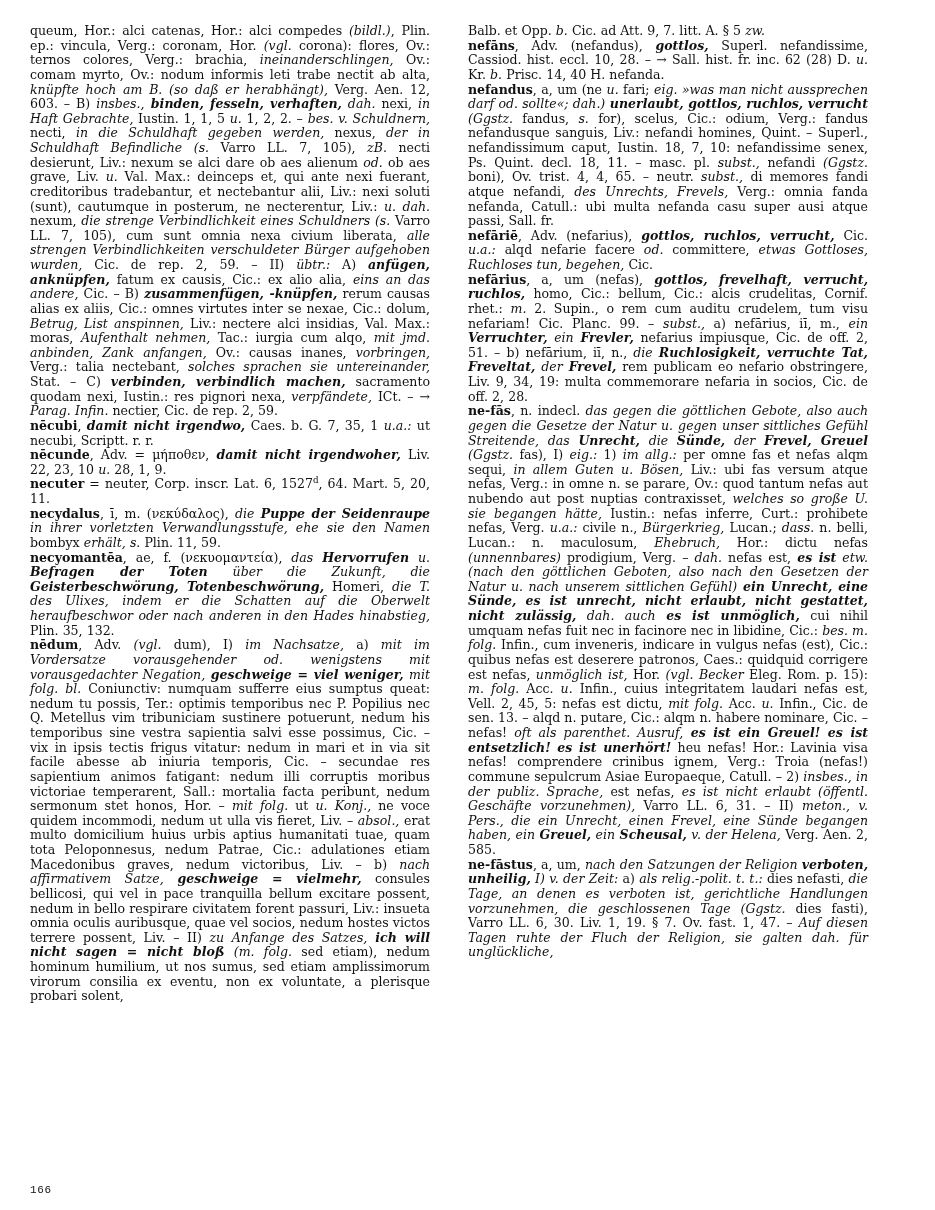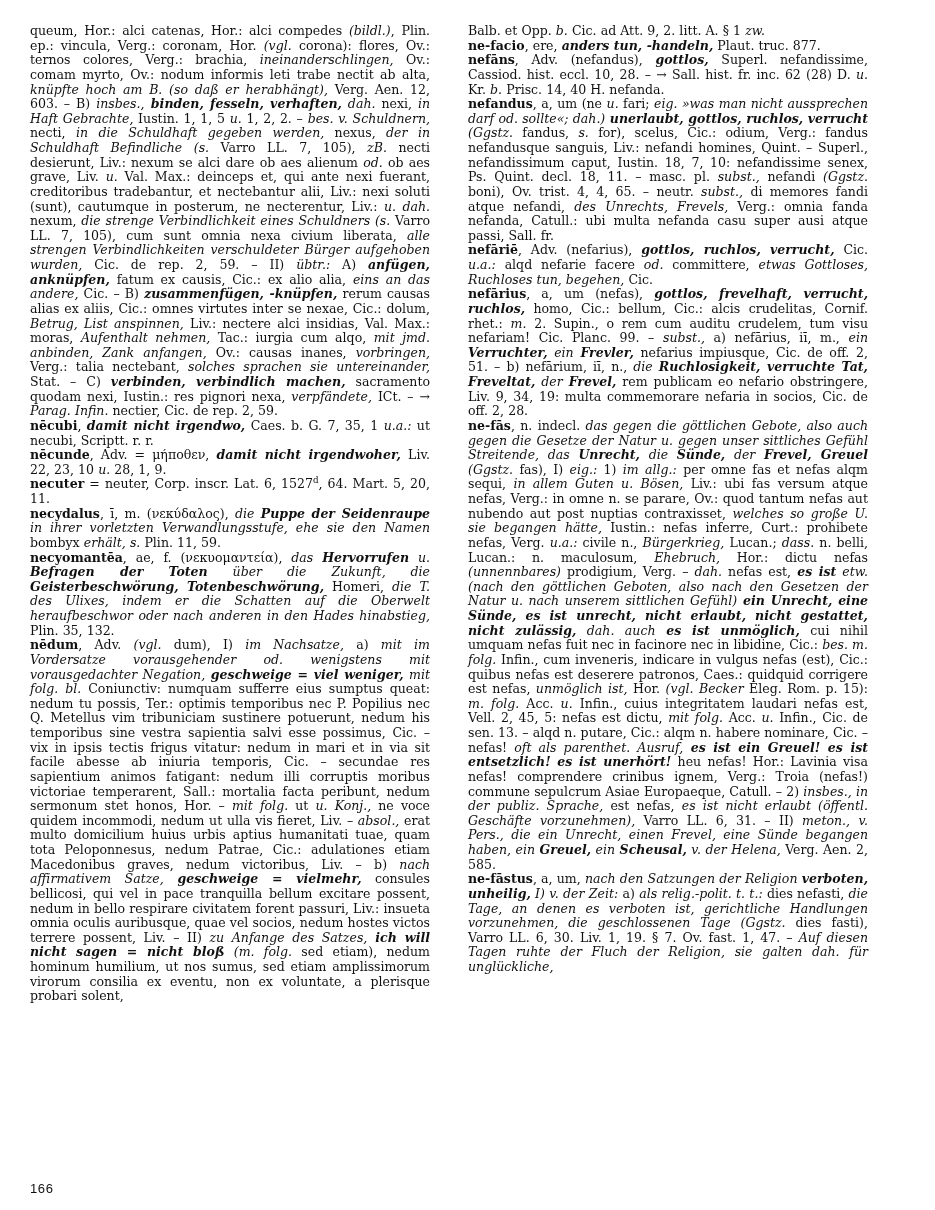--- a/index.html
+++ b/index.html
@@ -69,22 +69,22 @@
 
   
   .it {
     font-style: italic;
   }
 
   .pagenum {
     position: absolute;
     left: 30px;
     bottom: 14px;
-    font-size: 13px;
-    font-family: Liberation Sans, sans-serif;
+    font-size: 11px;
+    font-family: Liberation Mono, monospace;
     color: #111111;
     letter-spacing: 0.6px;
   }
 
   
   #page, .pagenum {
     -webkit-font-smoothing: antialiased;
   }
 </style>
 </head>
@@ -98,22 +98,21 @@
         <p class="entry cont"><span>queum, Hor.: alci catenas, Hor.: alci compedes </span><span class="it">(bildl.)</span><span>, Plin. ep.: vincula, Verg.: coronam, Hor. </span><span class="it">(vgl.</span><span> corona): flores, Ov.: ternos colores, Verg.: brachia, </span><span class="it">ineinanderschlingen,</span><span> Ov.: comam myrto, Ov.: nodum informis leti trabe nectit ab alta, </span><span class="it">knüpfte hoch am B. (so daß er herabhängt),</span><span> Verg. Aen. 12, 603. – B) </span><span class="it">insbes.,</span><span class="gl"> binden, fesseln, verhaften,</span><span class="it"> dah.</span><span> nexi, </span><span class="it">in Haft Gebrachte,</span><span> Iustin. 1, 1, 5 </span><span class="it">u.</span><span> 1, 2, 2. – </span><span class="it">bes. v. Schuldnern,</span><span> necti, </span><span class="it">in die Schuldhaft gegeben werden,</span><span> nexus, </span><span class="it">der in Schuldhaft Befindliche (s.</span><span> Varro LL. 7, 105), </span><span class="it">zB.</span><span> necti desierunt, Liv.: nexum se alci dare ob aes alienum </span><span class="it">od.</span><span> ob aes grave, Liv. </span><span class="it">u.</span><span> Val. Max.: deinceps et, qui ante nexi fuerant, creditoribus tradebantur, et nectebantur alii, Liv.: nexi soluti (sunt), cautumque in posterum, ne necterentur, Liv.: </span><span class="it">u. dah.</span><span> nexum, </span><span class="it">die strenge Verbindlichkeit eines Schuldners (s.</span><span> Varro LL. 7, 105), cum sunt omnia nexa civium liberata, </span><span class="it">alle strengen Verbindlichkeiten verschuldeter Bürger aufgehoben wurden,</span><span> Cic. de rep. 2, 59. – II) </span><span class="it">übtr.:</span><span> A) </span><span class="gl">anfügen, anknüpfen,</span><span> fatum ex causis, Cic.: ex alio alia, </span><span class="it">eins an das andere,</span><span> Cic. – B) </span><span class="gl">zusammenfügen, -knüpfen,</span><span> rerum causas alias ex aliis, Cic.: omnes virtutes inter se nexae, Cic.: dolum, </span><span class="it">Betrug, List anspinnen,</span><span> Liv.: nectere alci insidias, Val. Max.: moras, </span><span class="it">Aufenthalt nehmen,</span><span> Tac.: iurgia cum alqo, </span><span class="it">mit jmd. anbinden, Zank anfangen,</span><span> Ov.: causas inanes, </span><span class="it">vorbringen,</span><span> Verg.: talia nectebant, </span><span class="it">solches sprachen sie untereinander,</span><span> Stat. – C) </span><span class="gl">verbinden, verbindlich machen,</span><span> sacramento quodam nexi, Iustin.: res pignori nexa, </span><span class="it">verpfändete,</span><span> ICt. – → </span><span class="it">Parag. Infin.</span><span> nectier, Cic. de rep. 2, 59.</span></p>
         <p class="entry"><span class="hw">nēcubi</span><span>, </span><span class="gl">damit nicht irgendwo,</span><span> Caes. b. G. 7, 35, 1 </span><span class="it">u.a.:</span><span> ut necubi, Scriptt. r. r.</span></p>
         <p class="entry"><span class="hw">nēcunde</span><span>, Adv. = μήποθεν, </span><span class="gl">damit nicht irgendwoher,</span><span> Liv. 22, 23, 10 </span><span class="it">u.</span><span> 28, 1, 9.</span></p>
         <p class="entry"><span class="hw">necuter</span><span> = neuter, Corp. inscr. Lat. 6, 1527</span><sup class="sup">d</sup><span>, 64. Mart. 5, 20, 11.</span></p>
         <p class="entry"><span class="hw">necydalus</span><span>, ī, m. (νεκύδαλος), </span><span class="it">die </span><span class="gl">Puppe der Seidenraupe</span><span class="it"> in ihrer vorletzten Verwandlungsstufe, ehe sie den Namen</span><span> bombyx </span><span class="it">erhält, s.</span><span> Plin. 11, 59.</span></p>
         <p class="entry"><span class="hw">necyomantēa</span><span>, ae, f. (νεκυομαντεία), </span><span class="it">das </span><span class="gl">Hervorrufen</span><span class="it"> u.</span><span class="gl"> Befragen der Toten</span><span class="it"> über die Zukunft, die</span><span class="gl"> Geisterbeschwörung, Totenbeschwörung,</span><span> Homeri, </span><span class="it">die T. des Ulixes, indem er die Schatten auf die Oberwelt heraufbeschwor oder nach anderen in den Hades hinabstieg,</span><span> Plin. 35, 132.</span></p>
         <p class="entry"><span class="hw">nēdum</span><span>, Adv. </span><span class="it">(vgl.</span><span> dum), I) </span><span class="it">im Nachsatze,</span><span> a) </span><span class="it">mit im Vordersatze vorausgehender od. wenigstens mit vorausgedachter Negation,</span><span class="gl"> geschweige = viel weniger,</span><span class="it"> mit folg. bl.</span><span> Coniunctiv: numquam sufferre eius sumptus queat: nedum tu possis, Ter.: optimis temporibus nec P. Popilius nec Q. Metellus vim tribuniciam sustinere potuerunt, nedum his temporibus sine vestra sapientia salvi esse possimus, Cic. – vix in ipsis tectis frigus vitatur: nedum in mari et in via sit facile abesse ab iniuria temporis, Cic. – secundae res sapientium animos fatigant: nedum illi corruptis moribus victoriae temperarent, Sall.: mortalia facta peribunt, nedum sermonum stet honos, Hor. – </span><span class="it">mit folg.</span><span> ut </span><span class="it">u. Konj.,</span><span> ne voce quidem incommodi, nedum ut ulla vis fieret, Liv. – </span><span class="it">absol.,</span><span> erat multo domicilium huius urbis aptius humanitati tuae, quam tota Peloponnesus, nedum Patrae, Cic.: adulationes etiam Macedonibus graves, nedum victoribus, Liv. – b) </span><span class="it">nach affirmativem Satze,</span><span class="gl"> geschweige = vielmehr,</span><span> consules bellicosi, qui vel in pace tranquilla bellum excitare possent, nedum in bello respirare civitatem forent passuri, Liv.: insueta omnia oculis auribusque, quae vel socios, nedum hostes victos terrere possent, Liv. – II) </span><span class="it">zu Anfange des Satzes,</span><span class="gl"> ich will nicht sagen = nicht bloß</span><span class="it"> (m. folg.</span><span> sed etiam), nedum hominum humilium, ut nos sumus, sed etiam amplissimorum virorum consilia ex eventu, non ex voluntate, a plerisque probari solent,</span></p>
       </div>
 
     <div class="col" id="col-right">
-        <p class="entry cont"><span>Balb. et Opp. </span><span class="it">b.</span><span> Cic. ad Att. 9, 2. litt. A. § 1 </span><span class="it">zw.</span></p>
-        <p class="entry"><span class="hw">ne-facio</span><span>, ere, </span><span class="gl">anders tun, -handeln,</span><span> Plaut. truc. 877.</span></p>
+        <p class="entry cont"><span>Balb. et Opp. </span><span class="it">b.</span><span> Cic. ad Att. 9, 7. litt. A. § 5 </span><span class="it">zw.</span></p>
         <p class="entry"><span class="hw">nefāns</span><span>, Adv. (nefandus), </span><span class="gl">gottlos,</span><span> Superl. nefandissime, Cassiod. hist. eccl. 10, 28. – → Sall. hist. fr. inc. 62 (28) D. </span><span class="it">u.</span><span> Kr. </span><span class="it">b.</span><span> Prisc. 14, 40 H. nefanda.</span></p>
         <p class="entry"><span class="hw">nefandus</span><span>, a, um (ne </span><span class="it">u.</span><span> fari; </span><span class="it">eig. »was man nicht aussprechen darf od. sollte«; dah.)</span><span class="gl"> unerlaubt, gottlos, ruchlos, verrucht</span><span class="it"> (Ggstz.</span><span> fandus, </span><span class="it">s.</span><span> for), scelus, Cic.: odium, Verg.: fandus nefandusque sanguis, Liv.: nefandi homines, Quint. – Superl., nefandissimum caput, Iustin. 18, 7, 10: nefandissime senex, Ps. Quint. decl. 18, 11. – masc. pl. </span><span class="it">subst.,</span><span> nefandi </span><span class="it">(Ggstz.</span><span> boni), Ov. trist. 4, 4, 65. – neutr. </span><span class="it">subst.,</span><span> di memores fandi atque nefandi, </span><span class="it">des Unrechts, Frevels,</span><span> Verg.: omnia fanda nefanda, Catull.: ubi multa nefanda casu super ausi atque passi, Sall. fr.</span></p>
         <p class="entry"><span class="hw">nefāriē</span><span>, Adv. (nefarius), </span><span class="gl">gottlos, ruchlos, verrucht,</span><span> Cic. </span><span class="it">u.a.:</span><span> alqd nefarie facere </span><span class="it">od.</span><span> committere, </span><span class="it">etwas Gottloses, Ruchloses tun, begehen,</span><span> Cic.</span></p>
         <p class="entry"><span class="hw">nefārius</span><span>, a, um (nefas), </span><span class="gl">gottlos, frevelhaft, verrucht, ruchlos,</span><span> homo, Cic.: bellum, Cic.: alcis crudelitas, Cornif. rhet.: </span><span class="it">m.</span><span> 2. Supin., o rem cum auditu crudelem, tum visu nefariam! Cic. Planc. 99. – </span><span class="it">subst.,</span><span> a) nefārius, iī, m., </span><span class="it">ein </span><span class="gl">Verruchter,</span><span class="it"> ein </span><span class="gl">Frevler,</span><span> nefarius impiusque, Cic. de off. 2, 51. – b) nefārium, iī, n., </span><span class="it">die </span><span class="gl">Ruchlosigkeit, verruchte Tat, Freveltat,</span><span class="it"> der </span><span class="gl">Frevel,</span><span> rem publicam eo nefario obstringere, Liv. 9, 34, 19: multa commemorare nefaria in socios, Cic. de off. 2, 28.</span></p>
         <p class="entry"><span class="hw">ne-fās</span><span>, n. indecl. </span><span class="it">das gegen die göttlichen Gebote, also auch gegen die Gesetze der Natur u. gegen unser sittliches Gefühl Streitende, das </span><span class="gl">Unrecht,</span><span class="it"> die </span><span class="gl">Sünde,</span><span class="it"> der </span><span class="gl">Frevel, Greuel</span><span class="it"> (Ggstz.</span><span> fas), I) </span><span class="it">eig.:</span><span> 1) </span><span class="it">im allg.:</span><span> per omne fas et nefas alqm sequi, </span><span class="it">in allem Guten u. Bösen,</span><span> Liv.: ubi fas versum atque nefas, Verg.: in omne n. se parare, Ov.: quod tantum nefas aut nubendo aut post nuptias contraxisset, </span><span class="it">welches so große U. sie begangen hätte,</span><span> Iustin.: nefas inferre, Curt.: prohibete nefas, Verg. </span><span class="it">u.a.:</span><span> civile n., </span><span class="it">Bürgerkrieg,</span><span> Lucan.; </span><span class="it">dass.</span><span> n. belli, Lucan.: n. maculosum, </span><span class="it">Ehebruch,</span><span> Hor.: dictu nefas </span><span class="it">(unnennbares)</span><span> prodigium, Verg. – </span><span class="it">dah.</span><span> nefas est, </span><span class="gl">es ist</span><span class="it"> etw. (nach den göttlichen Geboten, also nach den Gesetzen der Natur u. nach unserem sittlichen Gefühl)</span><span class="gl"> ein Unrecht, eine Sünde, es ist unrecht, nicht erlaubt, nicht gestattet, nicht zulässig,</span><span class="it"> dah. auch</span><span class="gl"> es ist unmöglich,</span><span> cui nihil umquam nefas fuit nec in facinore nec in libidine, Cic.: </span><span class="it">bes. m. folg.</span><span> Infin., cum inveneris, indicare in vulgus nefas (est), Cic.: quibus nefas est deserere patronos, Caes.: quidquid corrigere est nefas, </span><span class="it">unmöglich ist,</span><span> Hor. </span><span class="it">(vgl. Becker</span><span> Eleg. Rom. p. 15): </span><span class="it">m. folg.</span><span> Acc. </span><span class="it">u.</span><span> Infin., cuius integritatem laudari nefas est, Vell. 2, 45, 5: nefas est dictu, </span><span class="it">mit folg.</span><span> Acc. </span><span class="it">u.</span><span> Infin., Cic. de sen. 13. – alqd n. putare, Cic.: alqm n. habere nominare, Cic. – nefas! </span><span class="it">oft als parenthet. Ausruf,</span><span class="gl"> es ist ein Greuel! es ist entsetzlich! es ist unerhört!</span><span> heu nefas! Hor.: Lavinia visa nefas! comprendere crinibus ignem, Verg.: Troia (nefas!) commune sepulcrum Asiae Europaeque, Catull. – 2) </span><span class="it">insbes., in der publiz. Sprache,</span><span> est nefas, </span><span class="it">es ist nicht erlaubt (öffentl. Geschäfte vorzunehmen),</span><span> Varro LL. 6, 31. – II) </span><span class="it">meton., v. Pers., die ein Unrecht, einen Frevel, eine Sünde begangen haben, ein </span><span class="gl">Greuel,</span><span class="it"> ein </span><span class="gl">Scheusal,</span><span class="it"> v. der Helena,</span><span> Verg. Aen. 2, 585.</span></p>
         <p class="entry"><span class="hw">ne-fāstus</span><span>, a, um, </span><span class="it">nach den Satzungen der Religion </span><span class="gl">verboten, unheilig,</span><span class="it"> I) v. der Zeit:</span><span> a) </span><span class="it">als relig.-polit. t. t.:</span><span> dies nefasti, </span><span class="it">die Tage, an denen es verboten ist, gerichtliche Handlungen vorzunehmen, die geschlossenen Tage (Ggstz.</span><span> dies fasti), Varro LL. 6, 30. Liv. 1, 19. § 7. Ov. fast. 1, 47. – </span><span class="it">Auf diesen Tagen ruhte der Fluch der Religion, sie galten dah. für unglückliche,</span></p>
       </div>
 
   </div>
 

